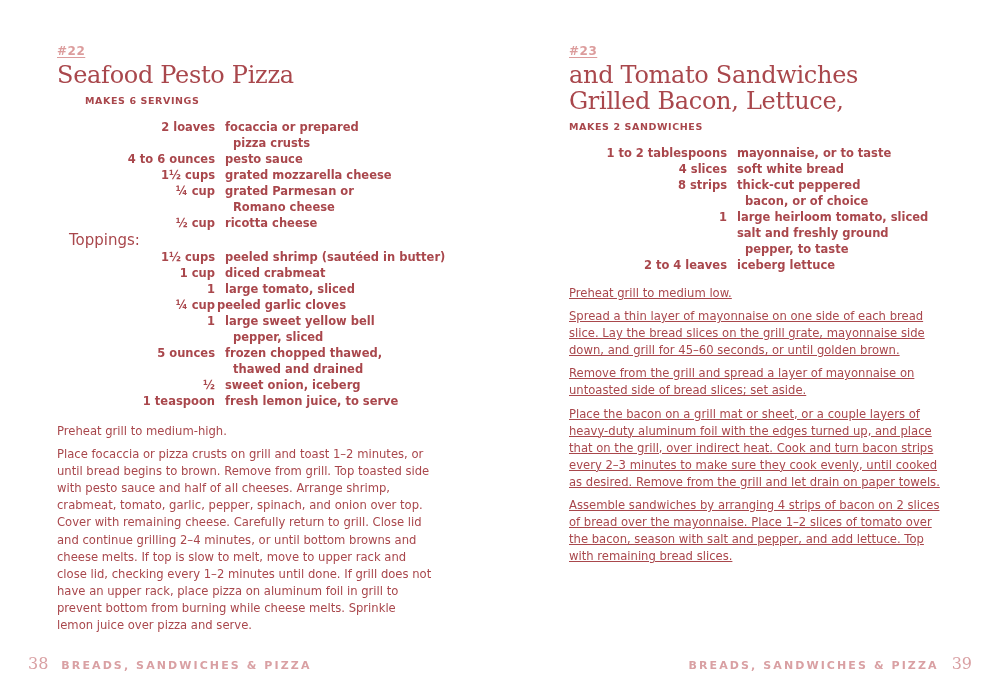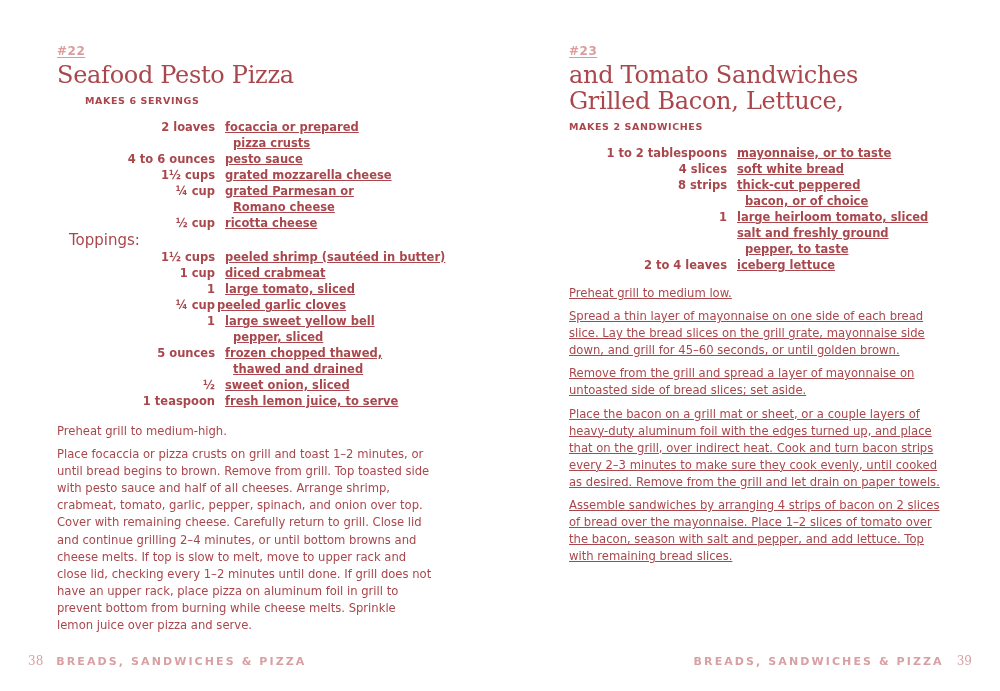--- a/index.html
+++ b/index.html
@@ -66,21 +66,20 @@
       align-items: flex-start;
       margin-bottom: 0;
     }
     .ing-qty {
       text-align: right;
       flex: 0 0 auto;
       white-space: nowrap;
     }
     .ing-item {
       flex: 1 1 auto;
-      text-decoration: underline;
     }
     .ing-item .cont {
       display: block;
       padding-left: 8px;
     }
     .ing-subhead {
       font-weight: normal;
       font-size: 15px;
       line-height: 16px;
       margin: 1px 0 1px 0;
@@ -99,21 +98,21 @@
 
     .footer {
       position: absolute;
       top: 654px;
       display: flex;
       align-items: baseline;
       color: #d9a0a3;
     }
     .folio {
       font-family: "DejaVu Serif", "Liberation Serif", serif;
-      font-size: 12px;
+      font-size: 16px;
     }
     .running-head {
       font-family: "DejaVu Sans", sans-serif;
       font-size: 11px;
       letter-spacing: 2.1px;
       font-weight: bold;
     }
   </style>
 </head>
 <body>
@@ -179,21 +178,21 @@
     </div>
     <div class="ing-row">
       <span class="ing-qty" style="width:155px;">5 ounces</span>
       <span class="ing-item" style="padding-left:10px;">
         <span>frozen chopped thawed,</span>
         <span class="cont">thawed and drained</span>
       </span>
     </div>
     <div class="ing-row">
       <span class="ing-qty" style="width:155px;">½</span>
-      <span class="ing-item" style="padding-left:10px;">sweet onion, sliced</span>
+      <span class="ing-item" style="padding-left:10px;">sweet onion, iceberg</span>
     </div>
     <div class="ing-row">
       <span class="ing-qty" style="width:155px;">1 teaspoon</span>
       <span class="ing-item" style="padding-left:10px;">fresh lemon juice, to serve</span>
     </div>
   </div>
 
   <div class="method" style="left:57px; top:423px; width:375px;">
     <p>Preheat grill to medium-high.</p>
     <p>Place focaccia or pizza crusts on grill and toast 1–2 minutes, or until bread begins to brown. Remove from grill. Top toasted side with pesto sauce and half of all cheeses. Arrange shrimp, crabmeat, tomato, garlic, pepper, spinach, and onion over top. Cover with remaining cheese. Carefully return to grill. Close lid and continue grilling 2–4 minutes, or until bottom browns and cheese melts. If top is slow to melt, move to upper rack and close lid, checking every 1–2 minutes until done. If grill does not have an upper rack, place pizza on aluminum foil in grill to prevent bottom from burning while cheese melts. Sprinkle lemon juice over pizza and serve.</p>

